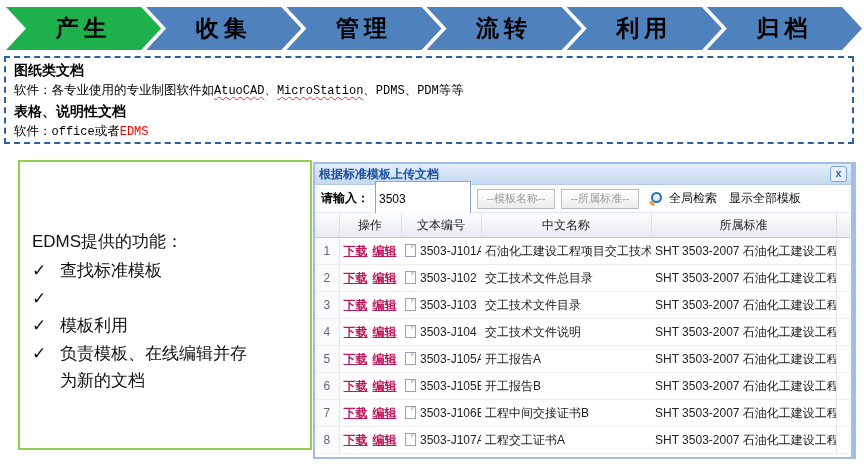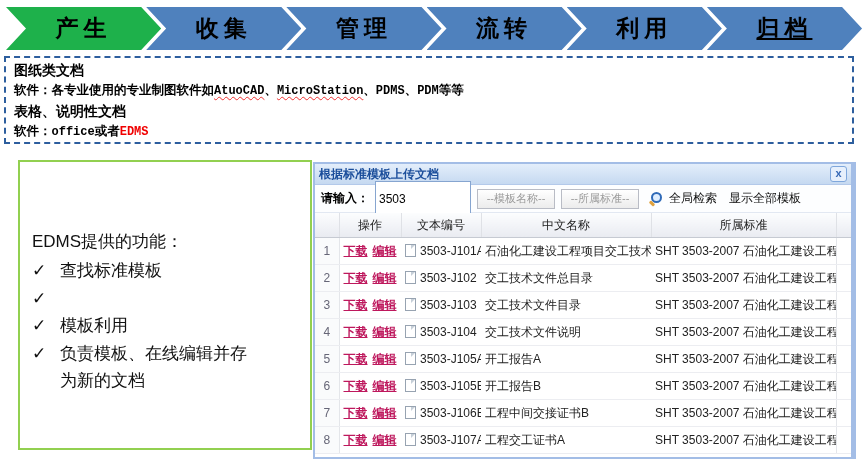--- a/index.html
+++ b/index.html
@@ -10,21 +10,21 @@
   .flow{position:absolute;left:6px;top:7px;width:856px;height:43px;display:flex;}
   .step{flex:1;display:flex;align-items:center;justify-content:center;
     font-weight:bold;font-size:23px;letter-spacing:5px;color:#000;
     clip-path:polygon(0 0,calc(100% - 20px) 0,100% 50%,calc(100% - 20px) 100%,0 100%,20px 50%);}
   .step + .step{margin-left:-15px;}
 
   
   .notes{position:absolute;left:4px;top:56px;width:850px;height:88px;box-sizing:border-box;
     border:2px dashed #2d5e9e;padding:2px 8px;color:#000;}
   .n-h{font-size:14px;font-weight:bold;line-height:20px;}
-  .n-l{font-size:12.5px;line-height:20px;font-weight:bold;}
+  .n-l{font-size:12.5px;line-height:20px;}
   .mono{font-family:"Liberation Mono","DejaVu Sans Mono",monospace;font-size:12px;}
   .squiggle{text-decoration:underline wavy #f03030 1px;text-underline-offset:2px;}
   .red{color:#f00000;}
 
   
   .edms{position:absolute;left:18px;top:160px;width:294px;height:290px;box-sizing:border-box;
     border:2px solid #92d050;padding:66px 8px 0 12px;color:#111;font-size:17px;}
   .edms-title{line-height:27px;margin-bottom:2px;}
   .edms-item{display:flex;line-height:27.5px;}
   .check{width:28px;flex:none;}
@@ -78,21 +78,21 @@
 <body>
 
 <div class="stage">
 
   <div class="flow" id="flow">
       <div class="step" style="background: rgb(30, 177, 75);">产生</div>
       <div class="step" style="background: rgb(79, 129, 189);">收集</div>
       <div class="step" style="background: rgb(79, 129, 189);">管理</div>
       <div class="step" style="background: rgb(79, 129, 189);">流转</div>
       <div class="step" style="background: rgb(79, 129, 189);">利用</div>
-      <div class="step" style="background: rgb(79, 129, 189); text-decoration: underline;">归档</div>
+      <div class="step" style="background: rgb(79, 129, 189);">归档</div>
     </div>
 
   <div class="notes">
     <div class="n-h">图纸类文档</div>
     <div class="n-l"><span>软件：各专业使用的专业制图软件如</span><span id="note-terms"><span class="mono squiggle">AtuoCAD</span>、<span class="mono squiggle">MicroStation</span>、<span class="mono">PDMS</span>、<span class="mono">PDM</span></span><span>等等</span></div>
     <div class="n-h">表格、说明性文档</div>
     <div class="n-l"><span>软件：</span><span class="mono">office</span><span>或者</span><span class="mono red">EDMS</span></div>
   </div>
 
   <div class="edms">

